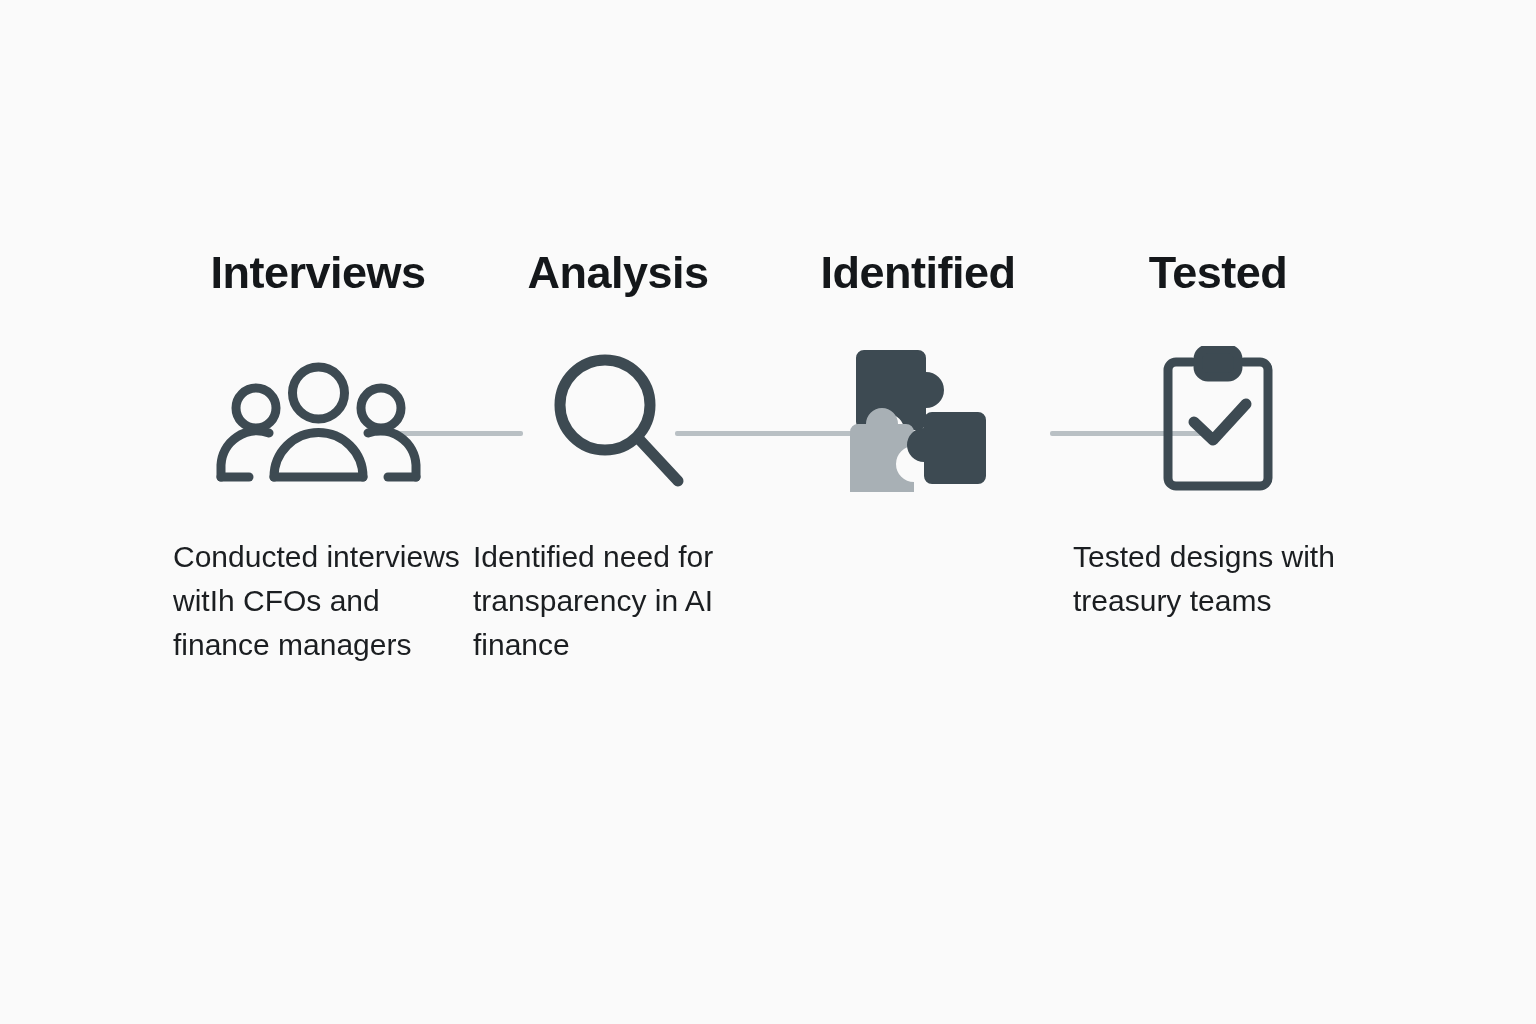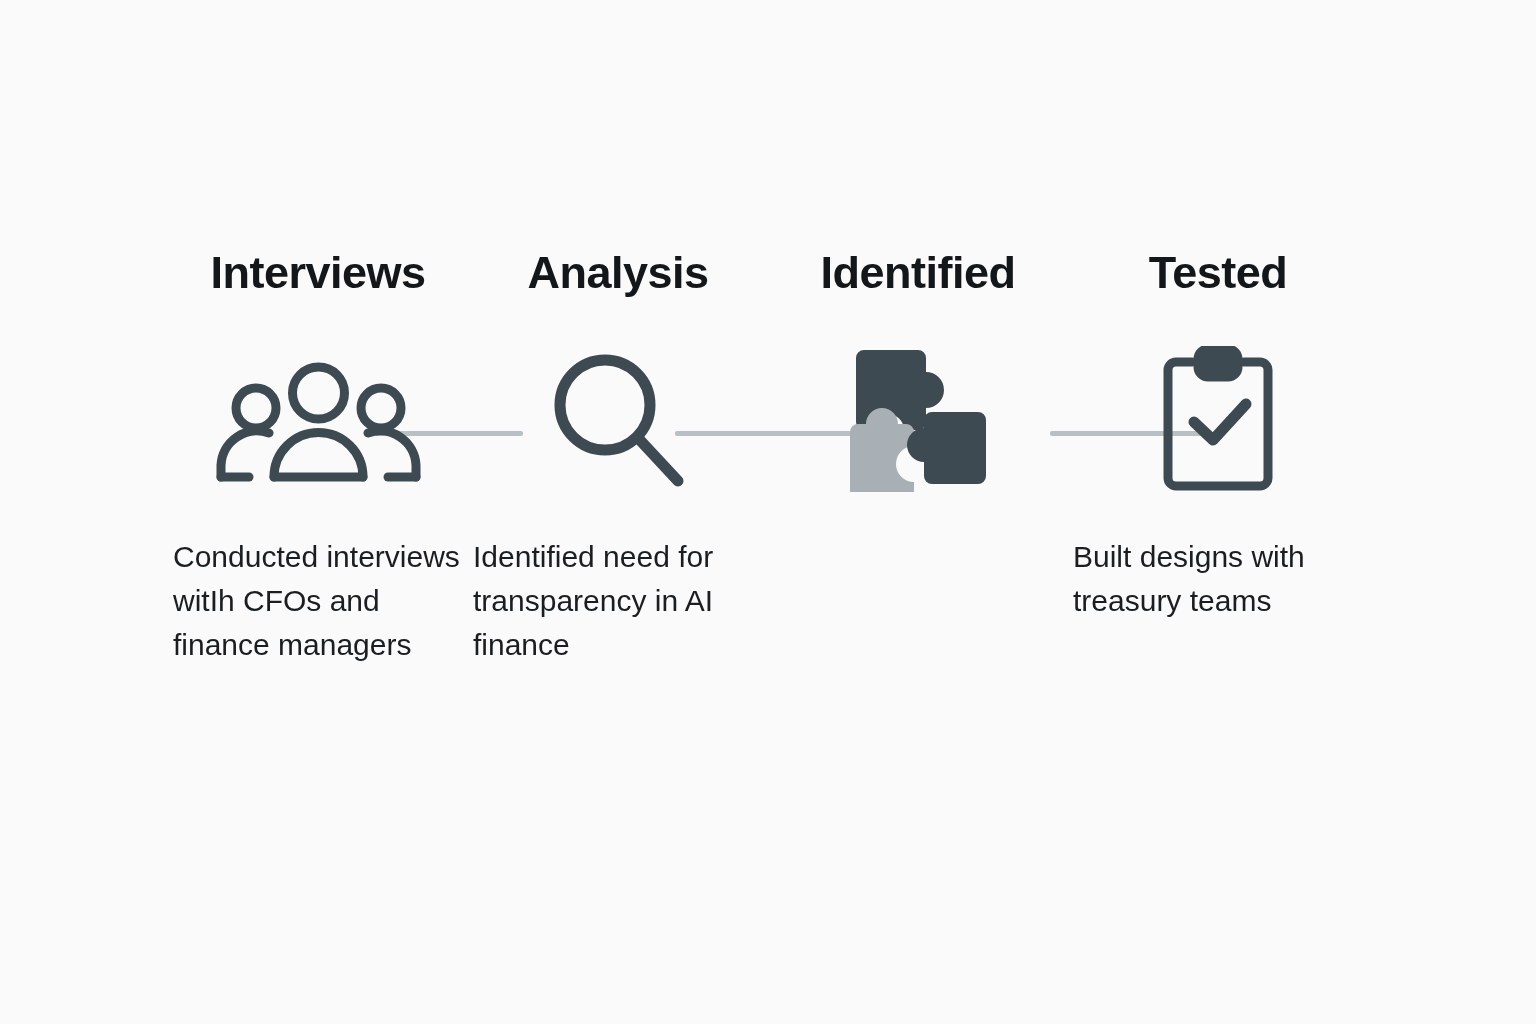--- a/index.html
+++ b/index.html
@@ -146,17 +146,17 @@
     <div class="step">
       <div class="step-title">Tested</div>
       <div class="step-icon">
         <svg width="120" height="145" viewBox="0 0 120 145" fill="none" stroke="#3d4a52" stroke-width="9" stroke-linecap="round" stroke-linejoin="round">
           <path d="M34 16 H18 a8 8 0 0 0 -8 8 v108 a8 8 0 0 0 8 8
                    h84 a8 8 0 0 0 8 -8 v-108 a8 8 0 0 0 -8 -8 H86"></path>
           <rect x="40" y="3" width="40" height="28" rx="10" fill="#3d4a52" stroke="#3d4a52"></rect>
           <path d="M36 76 L55 94 L88 58" stroke-width="11"></path>
         </svg>
       </div>
-      <div class="step-desc">Built designs with treasury teams</div>
+      <div class="step-desc">Tested designs with treasury teams</div>
     </div>
 
   </div>
 </div>
 
 </body></html>

